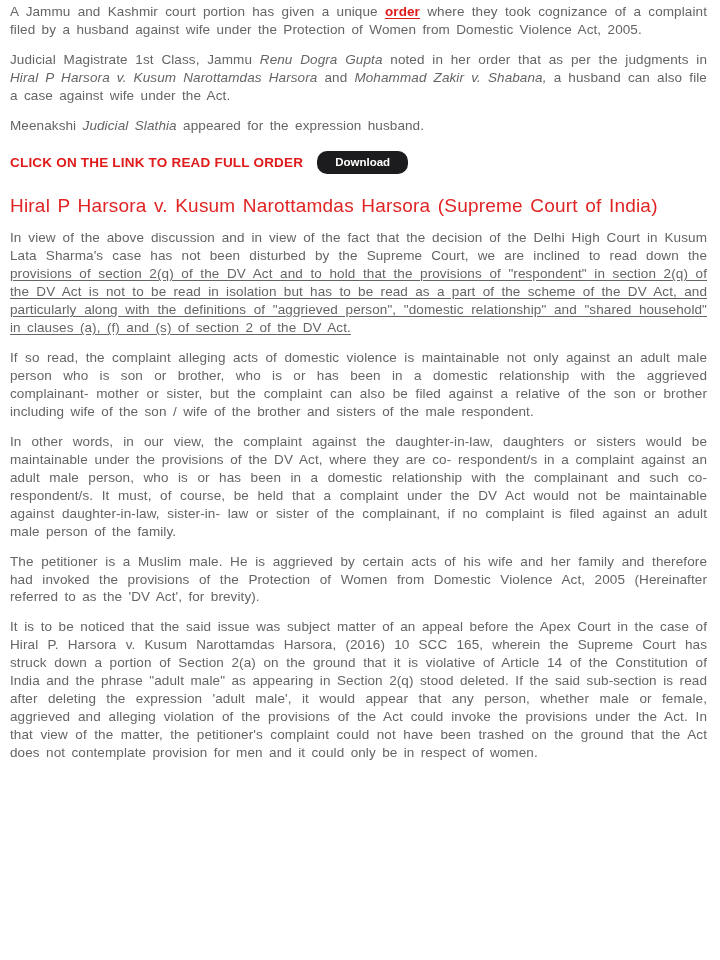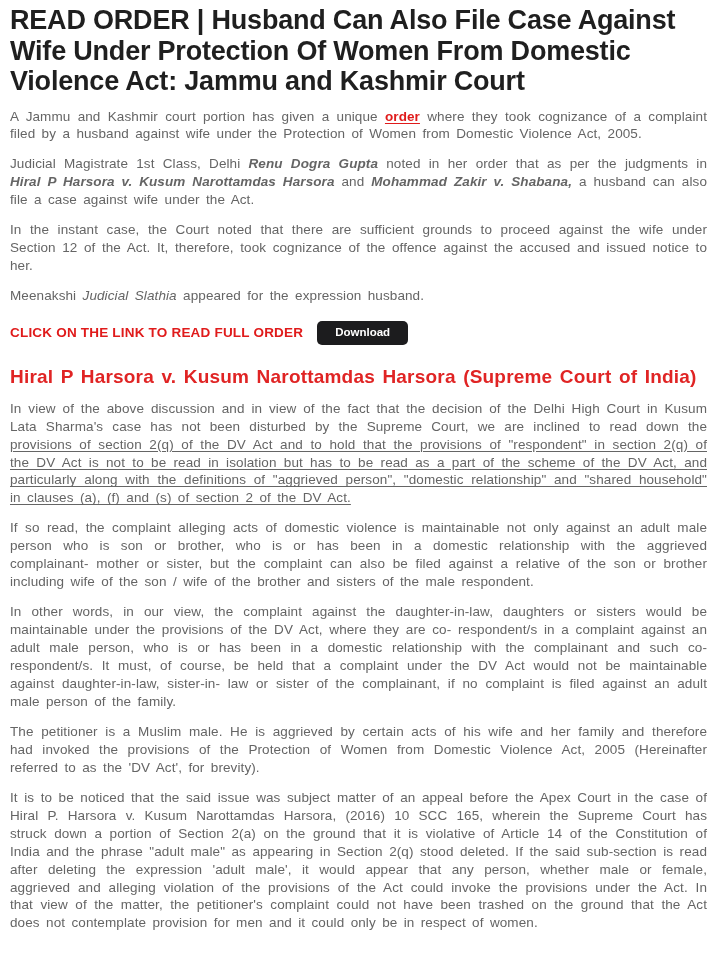--- a/index.html
+++ b/index.html
@@ -26,58 +26,56 @@
   }
   .article p{
     margin:0 0 12px 0;
     font-size:13.5px;line-height:1.33;
     color:var(--body);
     text-align:justify;
     word-spacing:2.5px;letter-spacing:0.1px;
   }
   .article h2{
     margin:19px 0 11px 0;
-    font-size:19px;font-weight:700;line-height:1.32;
+    font-size:19px;font-weight:400;line-height:1.32;
     color:var(--red);
     word-spacing:2px;letter-spacing:0.2px;
   }
-  span.bi{font-weight:700;font-style:italic;}
+  span.bi{font-weight:400;font-style:italic;}
   span.i{font-style:italic;}
   span.u{text-decoration:underline;text-underline-offset:2px;}
   a.order-link{
     color:var(--link);font-weight:700;text-decoration:underline;
     text-underline-offset:2px;cursor:pointer;
   }
   .cta{
     display:flex;align-items:center;gap:14px;
     margin:16px 0 4px 0;
   }
   .cta-label{
     color:var(--link);font-weight:700;font-size:13.5px;
     letter-spacing:0.2px;
   }
   .download-btn{
     background:var(--btn-bg);color:var(--btn-fg);
-    border:none;border-radius:5px;
+    border:none;border-radius:10px;
     padding:6px 18px;font-size:11.5px;font-weight:600;
     font-family:"Liberation Sans", sans-serif;
     cursor:pointer;line-height:1;
   }
 </style>
 </head>
 <body>
 
 <div class="page">
 
-  <h1 class="headline">READ ORDER | Husband Can Also File Case Against Wife Under Protection Of Women From Domestic Violence Act: Jammu and Kashmir Court</h1>
 
   <div class="article">
       <p><span>A Jammu and Kashmir court portion has given a unique </span><a class="order-link" href="#">order</a><span> where they took cognizance of a complaint filed by a husband against wife under the Protection of Women from Domestic Violence Act, 2005.</span></p>
-      <p><span>Judicial Magistrate 1st Class, Delhi </span><span class="bi">Renu Dogra Gupta</span><span> noted in her order that as per the judgments in </span><span class="bi">Hiral P Harsora v. Kusum Narottamdas Harsora</span><span> and </span><span class="bi">Mohammad Zakir v. Shabana,</span><span> a husband can also file a case against wife under the Act.</span></p>
-      <p><span>In the instant case, the Court noted that there are sufficient grounds to proceed against the wife under Section 12 of the Act. It, therefore, took cognizance of the offence against the accused and issued notice to her.</span></p>
+      <p><span>Judicial Magistrate 1st Class, Jammu </span><span class="bi">Renu Dogra Gupta</span><span> noted in her order that as per the judgments in </span><span class="bi">Hiral P Harsora v. Kusum Narottamdas Harsora</span><span> and </span><span class="bi">Mohammad Zakir v. Shabana,</span><span> a husband can also file a case against wife under the Act.</span></p>
       <p><span>Meenakshi </span><span class="i">Judicial Slathia</span><span> appeared for the expression husband.</span></p>
     </div>
 
   <div class="cta">
     <span class="cta-label">CLICK ON THE LINK TO READ FULL ORDER</span>
     <button class="download-btn">Download</button>
   </div>
 
   <div class="article">
       <h2>Hiral P Harsora v. Kusum Narottamdas Harsora (Supreme Court of India)</h2>

